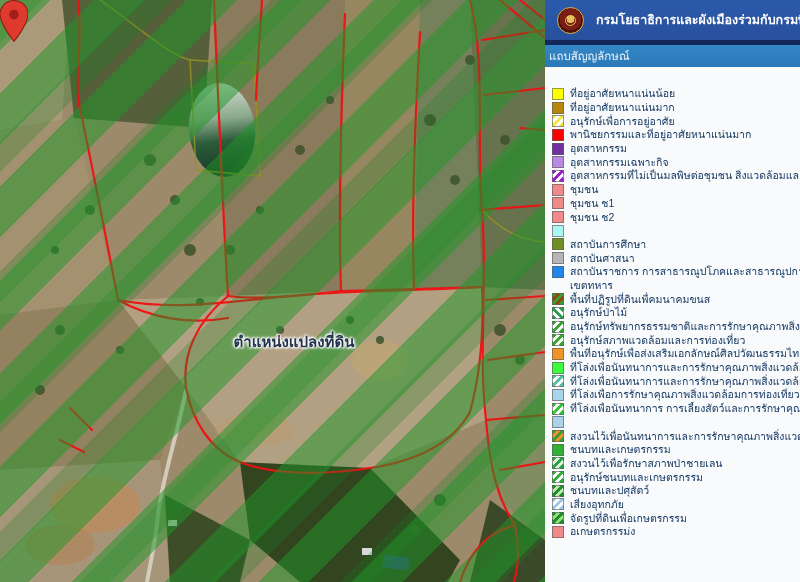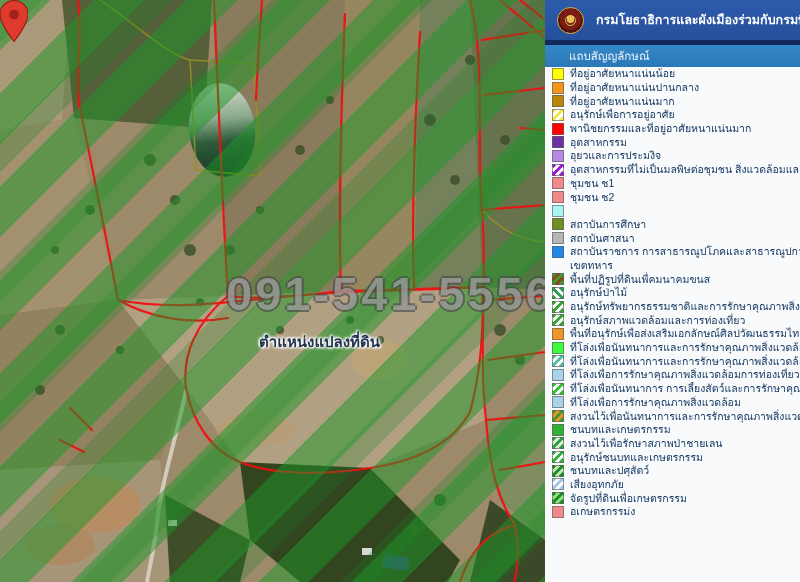--- a/index.html
+++ b/index.html
@@ -24,21 +24,21 @@
   .watermark{
     position:absolute;left:226px;top:266px;white-space:nowrap;
     font-size:47px;font-weight:bold;letter-spacing:3px;
     color:rgba(158,158,158,.92);
     text-shadow:-2px 0 0 rgba(70,70,70,.75), 2px 0 0 rgba(70,70,70,.75),
                  0 -2px 0 rgba(70,70,70,.75), 0 2px 0 rgba(70,70,70,.75);
     opacity:.82;pointer-events:none;
   }
   .pin{position:absolute;left:281px;top:278px;width:28px;height:42px;}
   .pin-label{
-    position:absolute;left:208px;top:330px;width:172px;text-align:right;
+    position:absolute;left:208px;top:330px;width:172px;text-align:center;
     font-size:15px;font-weight:bold;color:#22324f;white-space:nowrap;
     text-shadow:0 0 2px #fff,0 0 3px #fff,1px 1px 2px #fff,-1px -1px 2px #fff,0 0 4px #fff;
   }
   
   .panel{width:255px;height:582px;display:flex;flex-direction:column;background:#f8fafc;}
   .hdr{
     height:40px;background:linear-gradient(180deg,#2c5aab 0%,#27509c 100%);
     display:flex;align-items:center;padding-left:12px;box-sizing:border-box;flex:0 0 40px;
   }
   .hdr-title{color:#ffffff;font-size:12.5px;font-weight:bold;margin-left:12px;white-space:nowrap;}
@@ -47,24 +47,24 @@
     background:radial-gradient(circle at 50% 45%, #e8c15a 0 20%, #7a1d12 21% 58%, #4f1009 59% 100%);
     border:1px solid #d9b44a;box-sizing:border-box;position:relative;
   }
   .seal::after{
     content:"";position:absolute;left:7px;top:7px;width:11px;height:11px;border-radius:50%;
     border:1px solid #e8c15a;box-sizing:border-box;
   }
   .navy-strip{height:5px;background:#13295b;flex:0 0 5px;}
   .subhdr{
     height:22px;background:linear-gradient(180deg,#3487c6 0%,#2b78b8 100%);
-    display:flex;align-items:center;padding-left:24px;box-sizing:border-box;flex:0 0 22px;
+    display:flex;align-items:center;padding-left:4px;box-sizing:border-box;flex:0 0 22px;
   }
   .subhdr-title{color:#eaf4fb;font-size:11.5px;}
-  .legend{flex:1;padding-top:0;overflow:hidden;}
+  .legend{flex:1;padding-top:20px;overflow:hidden;}
   .lrow{height:13.7px;display:flex;align-items:center;padding-left:7px;overflow:hidden;}
   .sw{
     width:12px;height:12px;flex:0 0 12px;margin-right:6px;box-sizing:border-box;
     border:1px solid rgba(95,95,95,.65);
   }
   .sw.none{visibility:hidden;}
   .ltext{font-size:10.5px;color:#173a63;white-space:nowrap;}
 </style>
 </head>
 <body>
@@ -164,21 +164,20 @@
       <path d="M228,296 C260,300 300,296 341,291 L414,289 L482,287 C484,330 480,375 470,412 C450,448 410,462 370,468 C320,476 270,474 240,462 C210,450 192,420 186,388 C182,355 196,322 228,296 Z"></path>
       <path d="M515,525 C520,550 518,568 514,582"></path>
       <path d="M460,582 C470,550 488,532 515,525"></path>
       <path d="M70,408 L92,430"></path>
         <path d="M60,440 L84,452"></path>
     </g>
   </svg>
 
   <div class="hatch-overlay"></div>
 
-  <div class="watermark">091-541-5556</div>
 
   <svg class="pin" viewBox="0 0 26 38">
     <path d="M13 0C6 0 0 5.5 0 12.8 0 22 13 38 13 38s13-16 13-25.2C26 5.5 20 0 13 0z" fill="#e0392e" stroke="#8f1d14" stroke-width="1"></path>
     <circle cx="13" cy="13" r="4.5" fill="#a32018"></circle>
   </svg>
 
   <div class="pin-label">ตำแหน่งแปลงที่ดิน</div>
 </div>
 
 <div class="panel">
@@ -189,24 +188,20 @@
   <div class="navy-strip"></div>
   <div class="subhdr">
     <div class="subhdr-title">แถบสัญญลักษณ์</div>
   </div>
   <div class="legend" id="legend-list">
   <div class="lrow">
     <span class="sw" style="background: rgb(255, 255, 0);"></span>
     <span class="ltext">ที่อยู่อาศัยหนาแน่นน้อย</span>
   </div>
 
-  <div class="lrow">
-    <span class="sw" style="background: rgb(247, 148, 30);"></span>
-    <span class="ltext">ที่อยู่อาศัยหนาแน่นปานกลาง</span>
-  </div>
 
   <div class="lrow">
     <span class="sw" style="background: rgb(184, 134, 11);"></span>
     <span class="ltext">ที่อยู่อาศัยหนาแน่นมาก</span>
   </div>
 
   <div class="lrow">
     <span class="sw" style="background: repeating-linear-gradient(135deg, rgb(245, 230, 66) 0px, rgb(245, 230, 66) 2.5px, rgb(255, 255, 255) 2.5px, rgb(255, 255, 255) 5.5px);"></span>
     <span class="ltext">อนุรักษ์เพื่อการอยู่อาศัย</span>
   </div>
@@ -218,29 +213,33 @@
 
   <div class="lrow">
     <span class="sw" style="background: rgb(112, 48, 160);"></span>
     <span class="ltext">อุตสาหกรรม</span>
   </div>
 
 
 
   <div class="lrow">
     <span class="sw" style="background: rgb(185, 138, 228);"></span>
-    <span class="ltext">อุยวและการประมงิจ</span>
+    <span class="ltext">อุตสาหกรรมเฉพาะกิจ</span>
   </div>
 
   <div class="lrow">
     <span class="sw" style="background: repeating-linear-gradient(135deg, rgb(162, 26, 214) 0px, rgb(162, 26, 214) 2.5px, rgb(255, 255, 255) 2.5px, rgb(255, 255, 255) 5.5px);"></span>
     <span class="ltext">อุตสาหกรรมที่ไม่เป็นมลพิษต่อชุมชน สิ่งแวดล้อมและคลังสินค้า</span>
   </div>
 
 
+  <div class="lrow">
+    <span class="sw" style="background: rgb(240, 138, 138);"></span>
+    <span class="ltext">ชุมชน</span>
+  </div>
 
   <div class="lrow">
     <span class="sw" style="background: rgb(240, 138, 138);"></span>
     <span class="ltext">ชุมชน ช1</span>
   </div>
 
   <div class="lrow">
     <span class="sw" style="background: rgb(240, 138, 138);"></span>
     <span class="ltext">ชุมชน ช2</span>
   </div>
@@ -309,21 +308,20 @@
     <span class="ltext">ที่โล่งเพื่อการรักษาคุณภาพสิ่งแวดล้อมการท่องเที่ยวและการประมง</span>
   </div>
 
   <div class="lrow">
     <span class="sw" style="background: repeating-linear-gradient(135deg, rgb(53, 196, 53) 0px, rgb(53, 196, 53) 2.5px, rgb(255, 255, 255) 2.5px, rgb(255, 255, 255) 5.5px);"></span>
     <span class="ltext">ที่โล่งเพื่อนันทนาการ การเลี้ยงสัตว์และการรักษาคุณภาพสิ่งแวดล้อม</span>
   </div>
 
   <div class="lrow">
     <span class="sw" style="background: rgb(169, 211, 234);"></span>
-    <span class="ltext">ที่โล่งเพื่อการรักษาคุณภาพสิ่งแวดล้อม</span>
   </div>
 
   <div class="lrow">
     <span class="sw" style="background: repeating-linear-gradient(135deg, rgb(63, 155, 53) 0px, rgb(63, 155, 53) 2.5px, rgb(239, 148, 38) 2.5px, rgb(239, 148, 38) 5.5px);"></span>
     <span class="ltext">สงวนไว้เพื่อนันทนาการและการรักษาคุณภาพสิ่งแวดล้อม</span>
   </div>
 
   <div class="lrow">
     <span class="sw" style="background: rgb(46, 177, 53);"></span>
     <span class="ltext">ชนบทและเกษตรกรรม</span>

